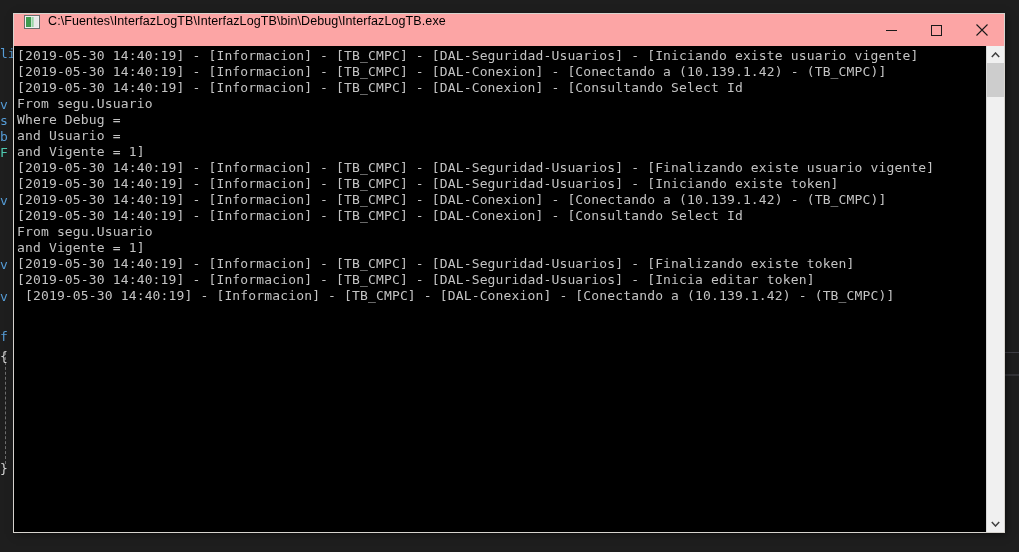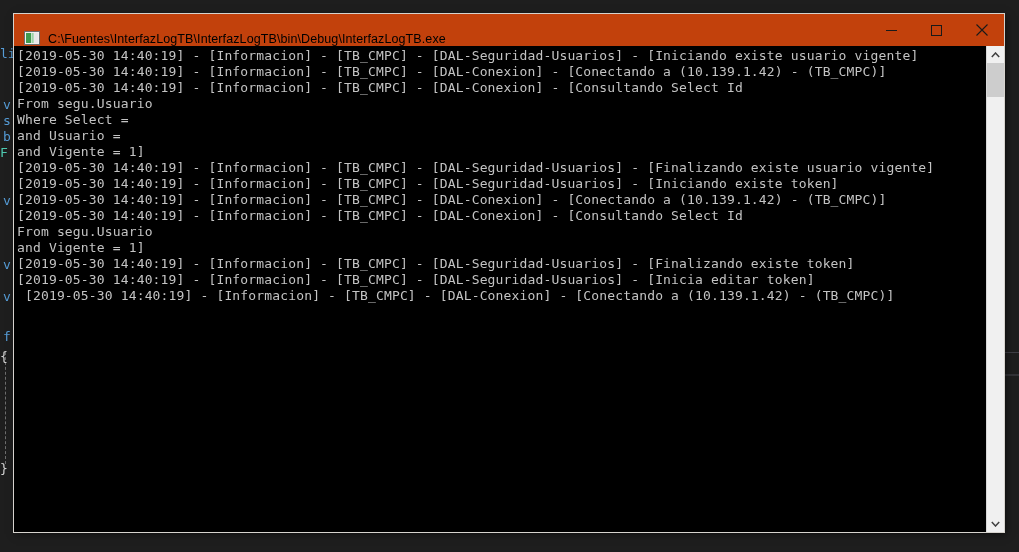--- a/index.html
+++ b/index.html
@@ -33,21 +33,21 @@
     position: absolute;
     left: 0px;
     width: 14px;
     font-family: "DejaVu Sans Mono", monospace;
     font-size: 13px;
     line-height: 16px;
     white-space: pre;
     overflow: hidden;
     color: #9cdcfe;
   }
-  .vs-kw   { color: #569cd6; text-align: center; }
+  .vs-kw   { color: #569cd6; }
   .vs-type { color: #4ec9b0; }
   .vs-plain{ color: #d4d4d4; }
 
   #vs-fold-line {
     position: absolute;
     left: 5px;
     top: 352px;
     width: 1px;
     height: 112px;
     border-left: 1px dashed #6e6e6e;
@@ -82,23 +82,23 @@
     left: 14px;
     top: 14px;
     width: 990px;
     height: 518px;
     background: #000000;
     box-shadow: 0 0 0 1px #d6d3ce, 2px 2px 8px rgba(0,0,0,0.55);
   }
 
   #console-titlebar {
     height: 32px;
-    background: #c2410c;
-    display: flex;
-    align-items: flex-end;
+    background: #fca5a5;
+    display: flex;
+    align-items: flex-start;
     position: relative;
     border-bottom: 1px solid #e8e8e8;
   }
 
   #console-app-icon {
     width: 16px;
     height: 16px;
     margin-left: 10px;
     margin-right: 8px;
     flex: 0 0 auto;
@@ -240,21 +240,21 @@
       </button>
     </div>
   </div>
 
   <div id="console-body">
     <div id="console-text-area">
       <div class="console-line">[2019-05-30 14:40:19] - [Informacion] - [TB_CMPC] - [DAL-Seguridad-Usuarios] - [Iniciando existe usuario vigente]</div>
       <div class="console-line">[2019-05-30 14:40:19] - [Informacion] - [TB_CMPC] - [DAL-Conexion] - [Conectando a (10.139.1.42) - (TB_CMPC)]</div>
       <div class="console-line">[2019-05-30 14:40:19] - [Informacion] - [TB_CMPC] - [DAL-Conexion] - [Consultando Select Id</div>
       <div class="console-line">From segu.Usuario</div>
-      <div class="console-line">Where Select = </div>
+      <div class="console-line">Where Debug = </div>
       <div class="console-line">and Usuario = </div>
       <div class="console-line">and Vigente = 1]</div>
       <div class="console-line">[2019-05-30 14:40:19] - [Informacion] - [TB_CMPC] - [DAL-Seguridad-Usuarios] - [Finalizando existe usuario vigente]</div>
       <div class="console-line">[2019-05-30 14:40:19] - [Informacion] - [TB_CMPC] - [DAL-Seguridad-Usuarios] - [Iniciando existe token]</div>
       <div class="console-line">[2019-05-30 14:40:19] - [Informacion] - [TB_CMPC] - [DAL-Conexion] - [Conectando a (10.139.1.42) - (TB_CMPC)]</div>
       <div class="console-line">[2019-05-30 14:40:19] - [Informacion] - [TB_CMPC] - [DAL-Conexion] - [Consultando Select Id</div>
       <div class="console-line">From segu.Usuario</div>
       <div class="console-line">and Vigente = 1]</div>
       <div class="console-line">[2019-05-30 14:40:19] - [Informacion] - [TB_CMPC] - [DAL-Seguridad-Usuarios] - [Finalizando existe token]</div>
       <div class="console-line">[2019-05-30 14:40:19] - [Informacion] - [TB_CMPC] - [DAL-Seguridad-Usuarios] - [Inicia editar token]</div>

